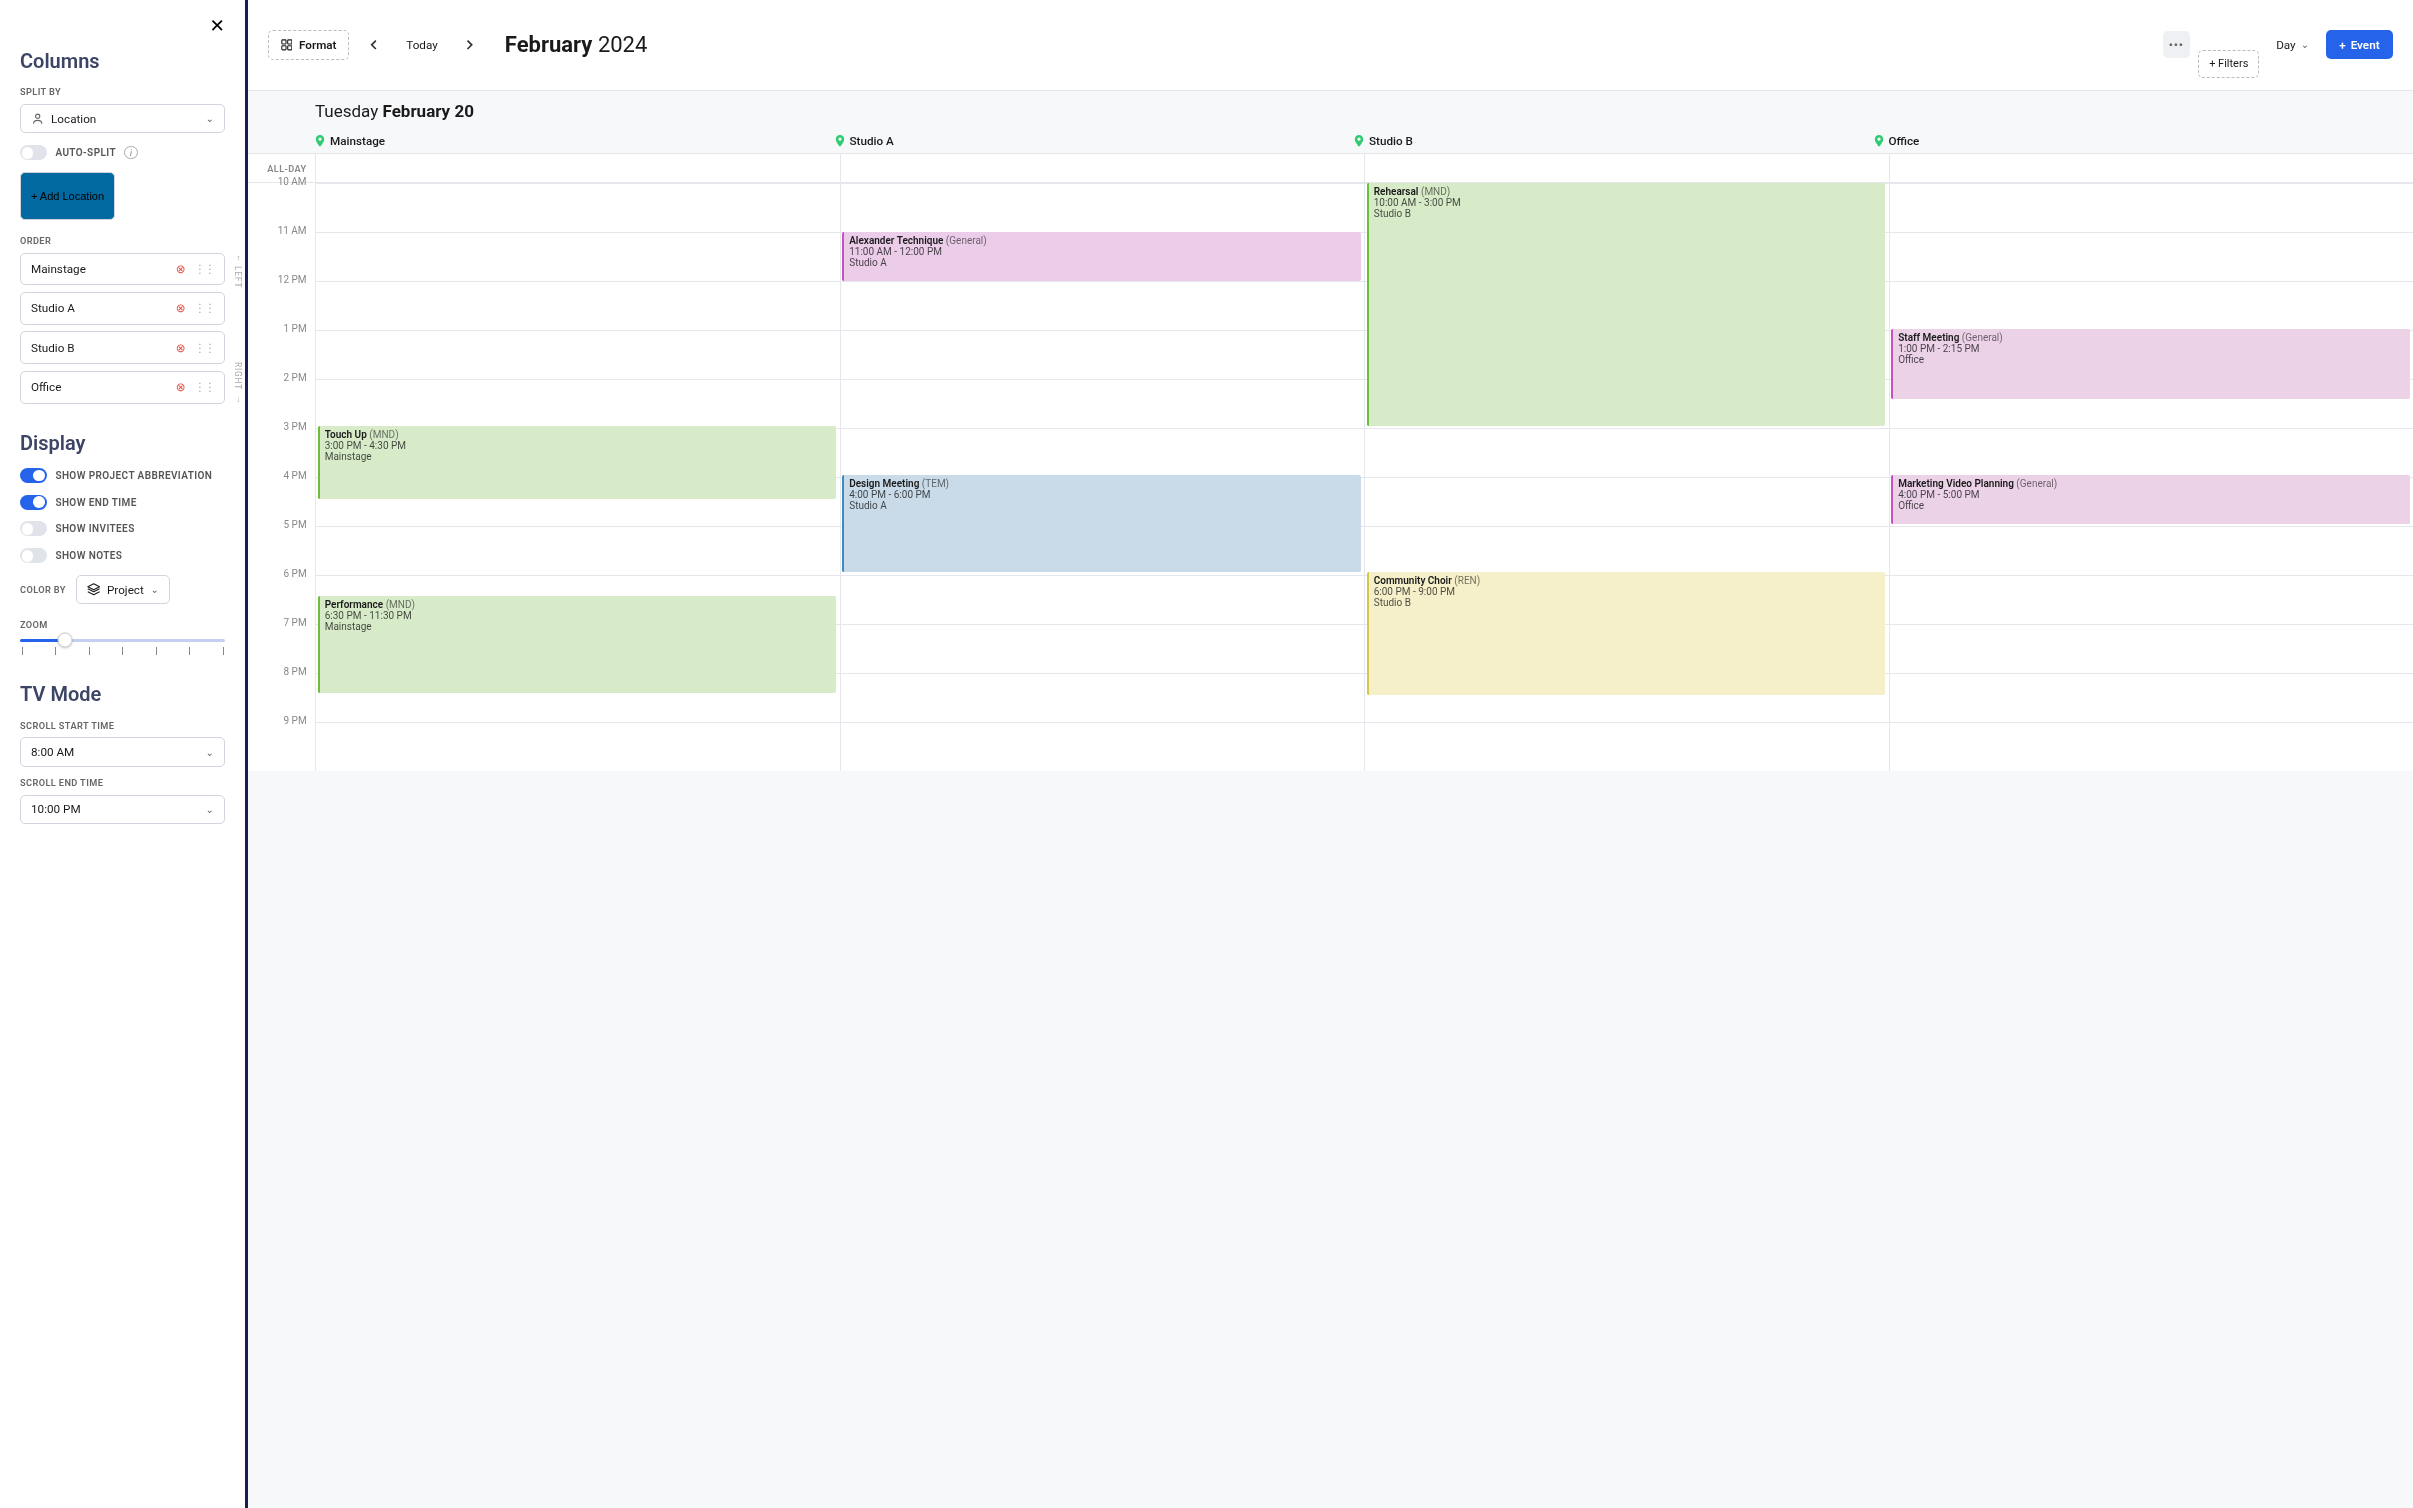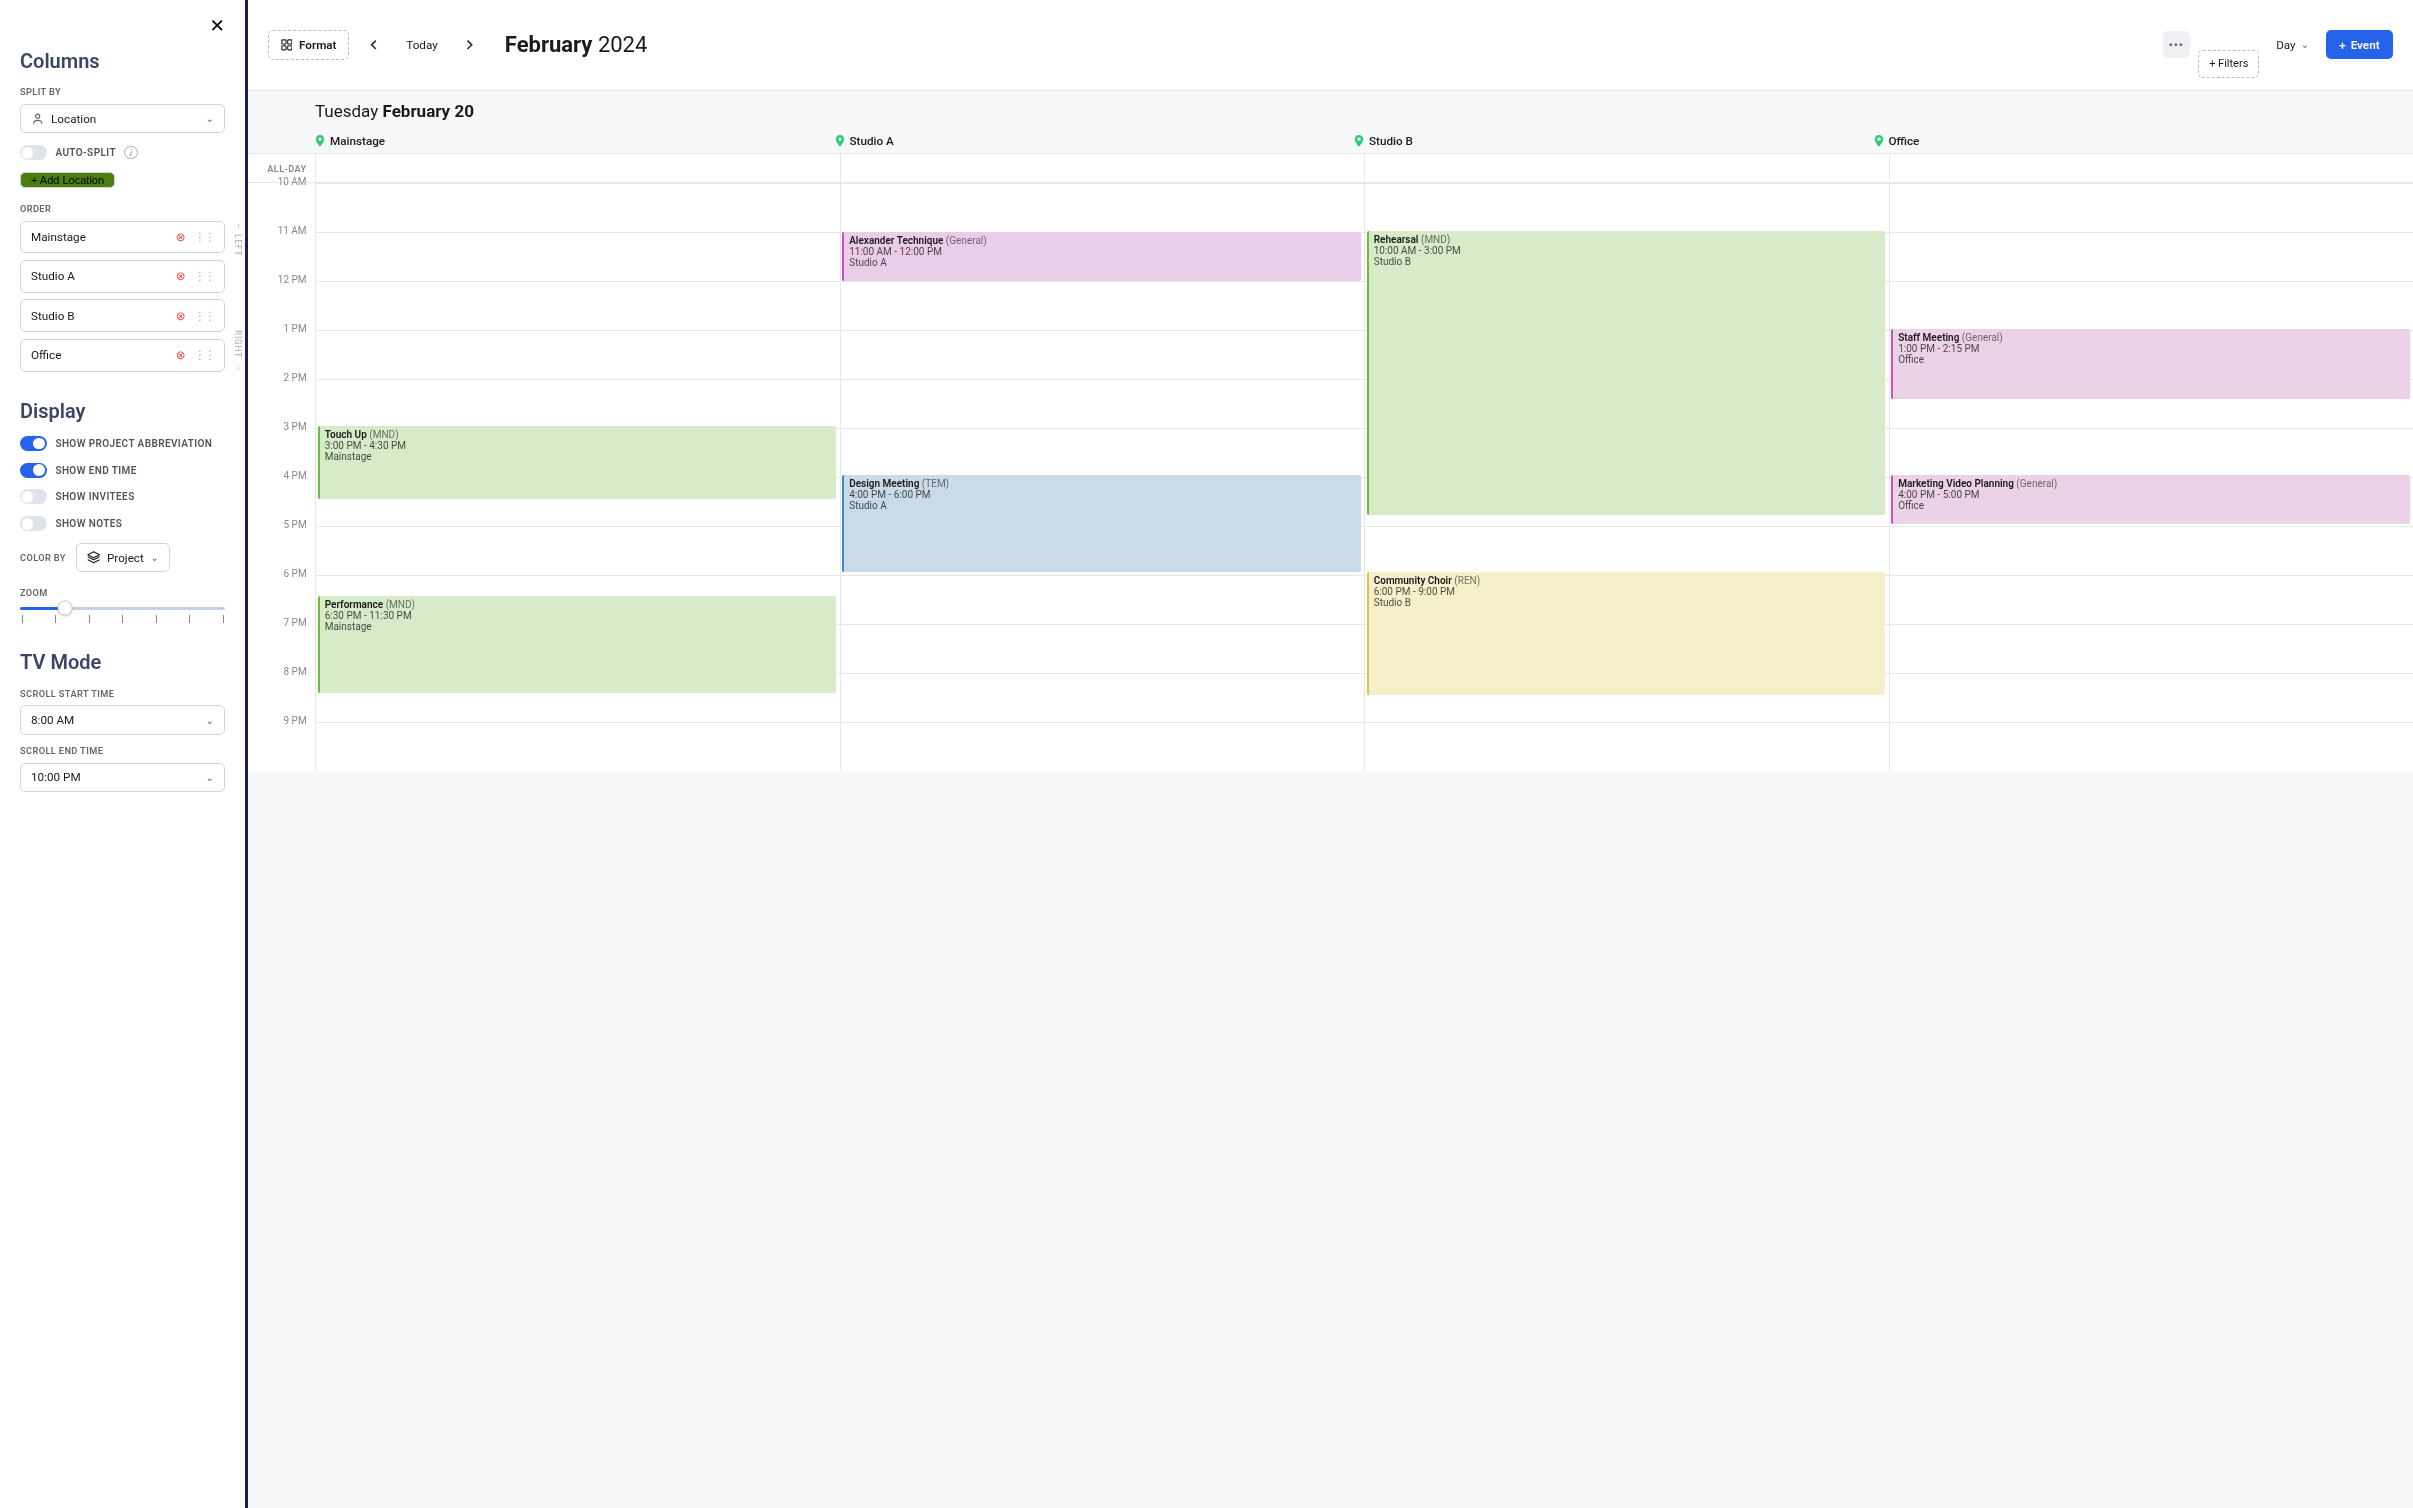--- a/index.html
+++ b/index.html
@@ -19,21 +19,21 @@
 .chev { font-size: 10px; color: #666; }
 .toggle-row { display: flex; align-items: center; gap: 8.4px; margin: 11.7px 0; }
 .toggle { width: 27px; height: 15px; border-radius: 7.5px; position: relative; cursor: pointer; }
 .toggle.off { background: #e0e3e9; }
 .toggle.on { background: #2563eb; }
 .toggle .knob { width: 11.7px; height: 11.7px; border-radius: 50%; background: #fff; position: absolute; top: 1.7px; transition: left 0.15s; }
 .toggle.off .knob { left: 1.7px; }
 .toggle.on .knob { left: 13.4px; }
 .toggle-label { font-size: 10px; font-weight: 600; letter-spacing: 0.4px; color: #555; }
 .info-icon { width: 13.4px; height: 13.4px; border: 0.8px solid #aaa; border-radius: 50%; display: inline-flex; align-items: center; justify-content: center; font-size: 8.4px; color: #777; font-style: italic; }
-.add-btn { border: 0.8px solid #d0d4dc; border-radius: 5px; padding: 1px 10px; background: #4d7c0f; font-size: 11px; cursor: pointer; margin-bottom: 15px; }
+.add-btn { border: 0.8px solid #d0d4dc; border-radius: 5px; padding: 17px 10px; background: #0369a1; font-size: 11px; cursor: pointer; margin-bottom: 15px; }
 .order-list { position: relative; }
 .order-item { display: flex; align-items: center; justify-content: space-between; border: 0.8px solid #d0d4dc; border-radius: 5px; padding: 8.4px 10px; margin-bottom: 6.7px; background: #fff; }
 .order-item .right { display: flex; align-items: center; gap: 8.4px; }
 .remove-icon { color: #e74c3c; cursor: pointer; font-size: 11.7px; }
 .drag-icon { color: #aaa; cursor: grab; font-size: 11.7px; letter-spacing: -1.7px; }
 .side-labels { position: absolute; right: -18.4px; top: 0; display: flex; flex-direction: column; align-items: center; gap: 3.4px; font-size: 8.4px; color: #aaa; }
 .side-labels .vert { writing-mode: vertical-rl; letter-spacing: 0.8px; }
 .side-labels.bottom { bottom: 0; top: auto; }
 .color-by-row { display: flex; align-items: center; gap: 10px; margin-top: 11.7px; }
 .color-by-row .label-sm { margin: 0; }
@@ -403,21 +403,21 @@
               <div class="hour-line"></div>
               <div class="hour-line"></div>
               <div class="hour-line"></div>
               <div class="hour-line"></div>
               <div class="hour-line"></div>
               <div class="hour-line"></div>
               <div class="hour-line"></div>
               <div class="hour-line"></div>
               <div class="hour-line"></div>
               <div class="hour-line"></div>
-              <div class="event ev-green" style="top: 0px; height: 284px; margin-top: 48px;">
+              <div class="event ev-green" style="top: 0px; height: 243px;">
                 <div><span class="title">Rehearsal</span> <span class="proj">(MND)</span></div>
       <div class="time">10:00 AM - 3:00 PM</div>
       <div class="loc">Studio B</div>
               </div>
               <div class="event ev-yellow" style="top: 389px; height: 123px;">
                 <div><span class="title">Community Choir</span> <span class="proj">(REN)</span></div>
       <div class="time">6:00 PM - 9:00 PM</div>
       <div class="loc">Studio B</div>
               </div>
             </div>

